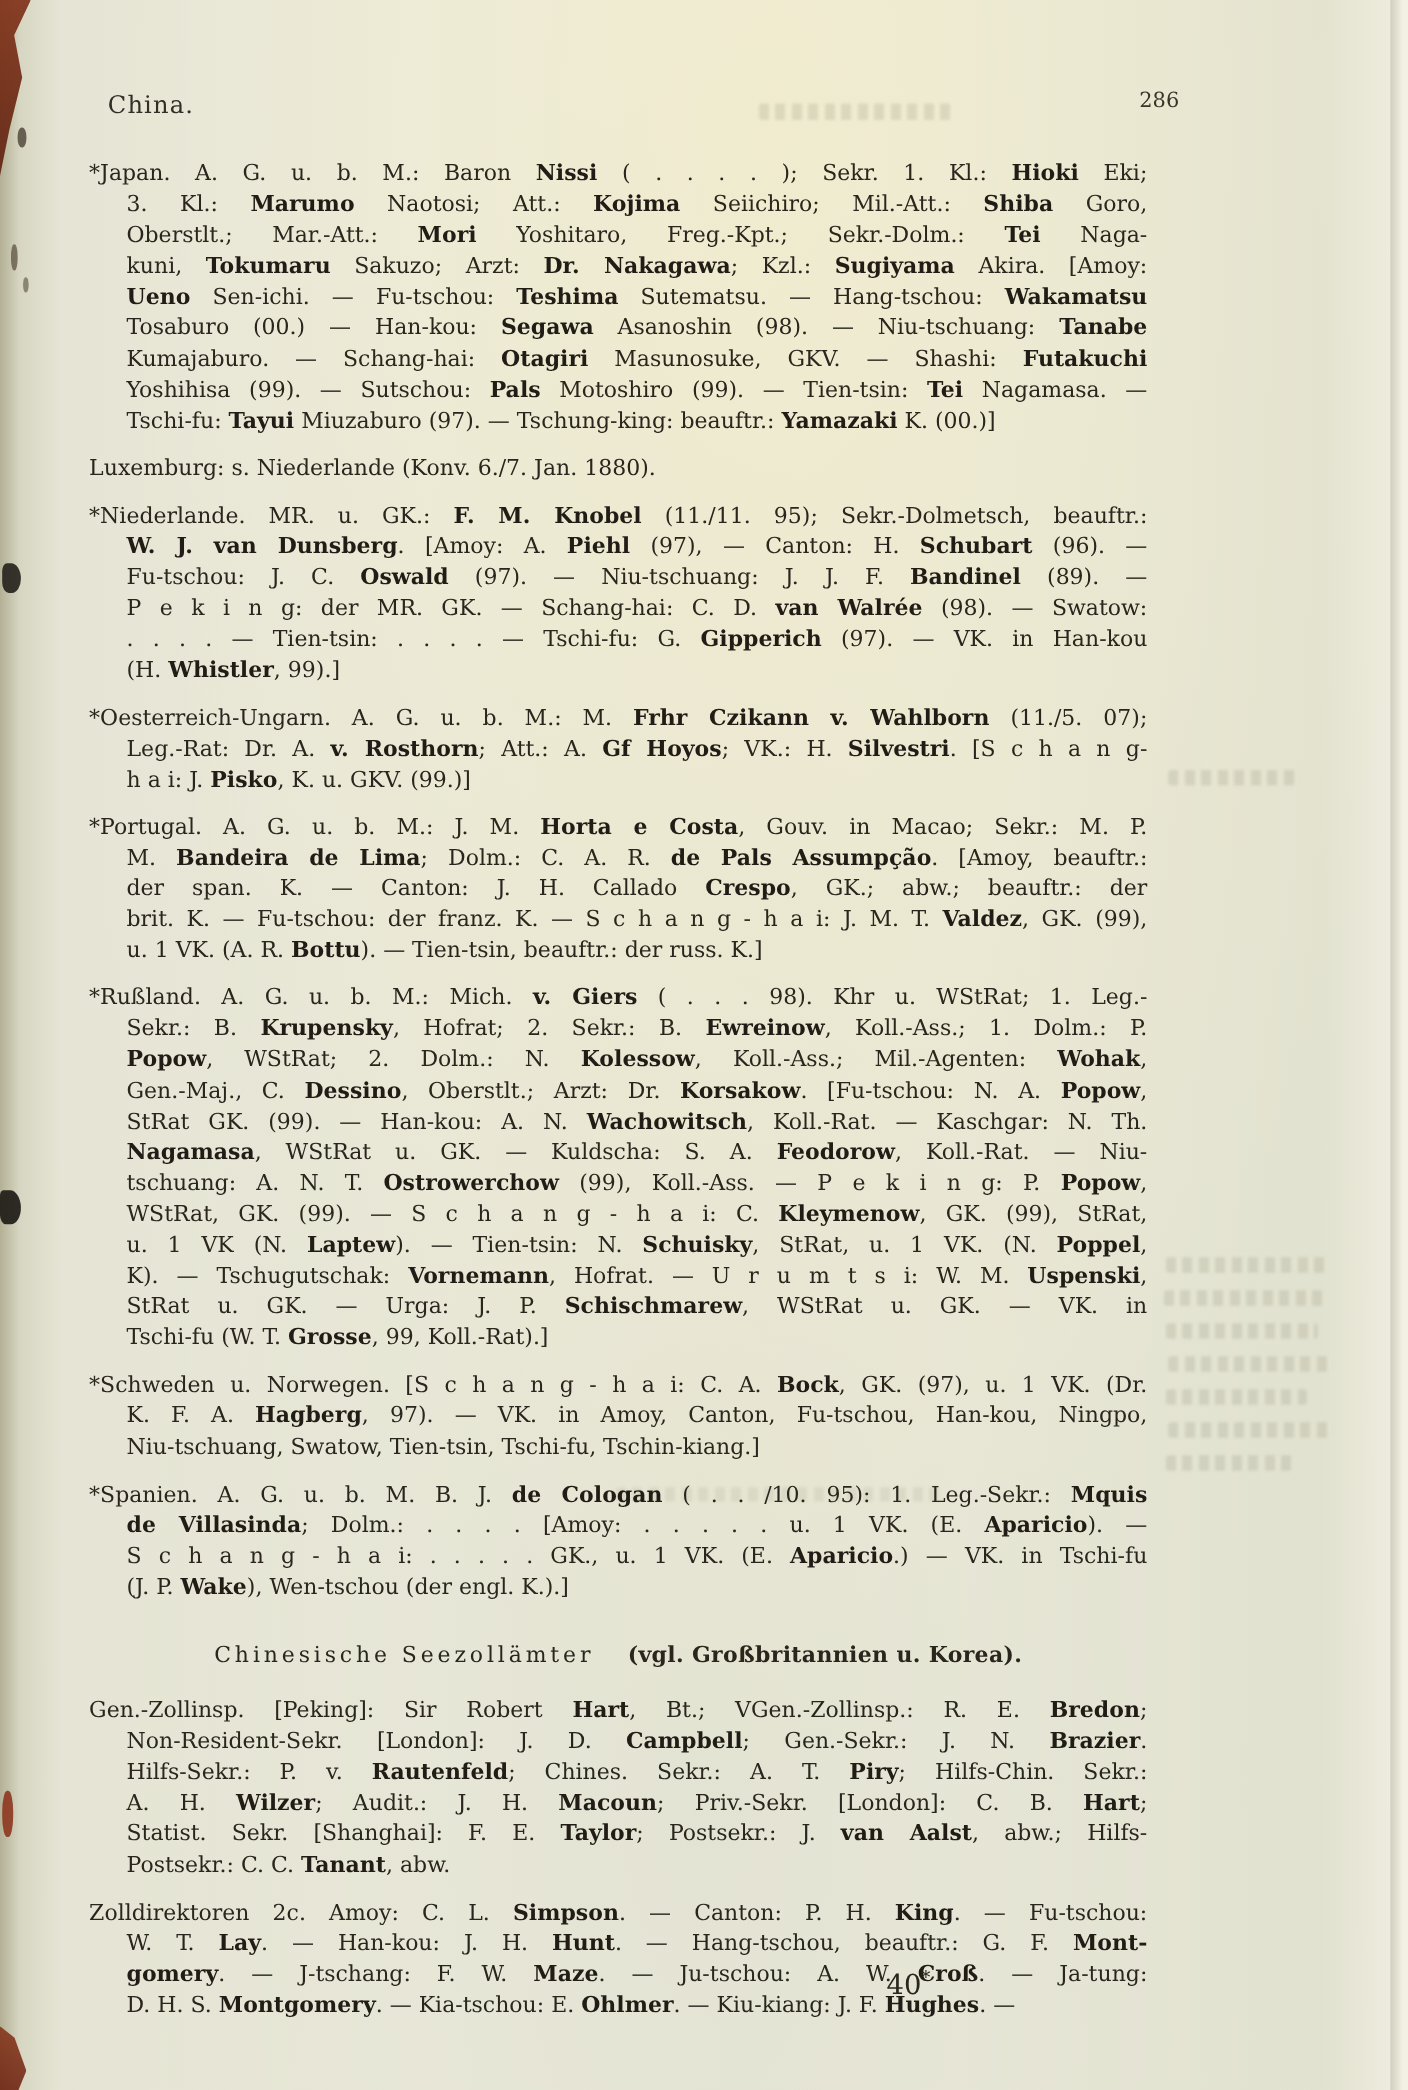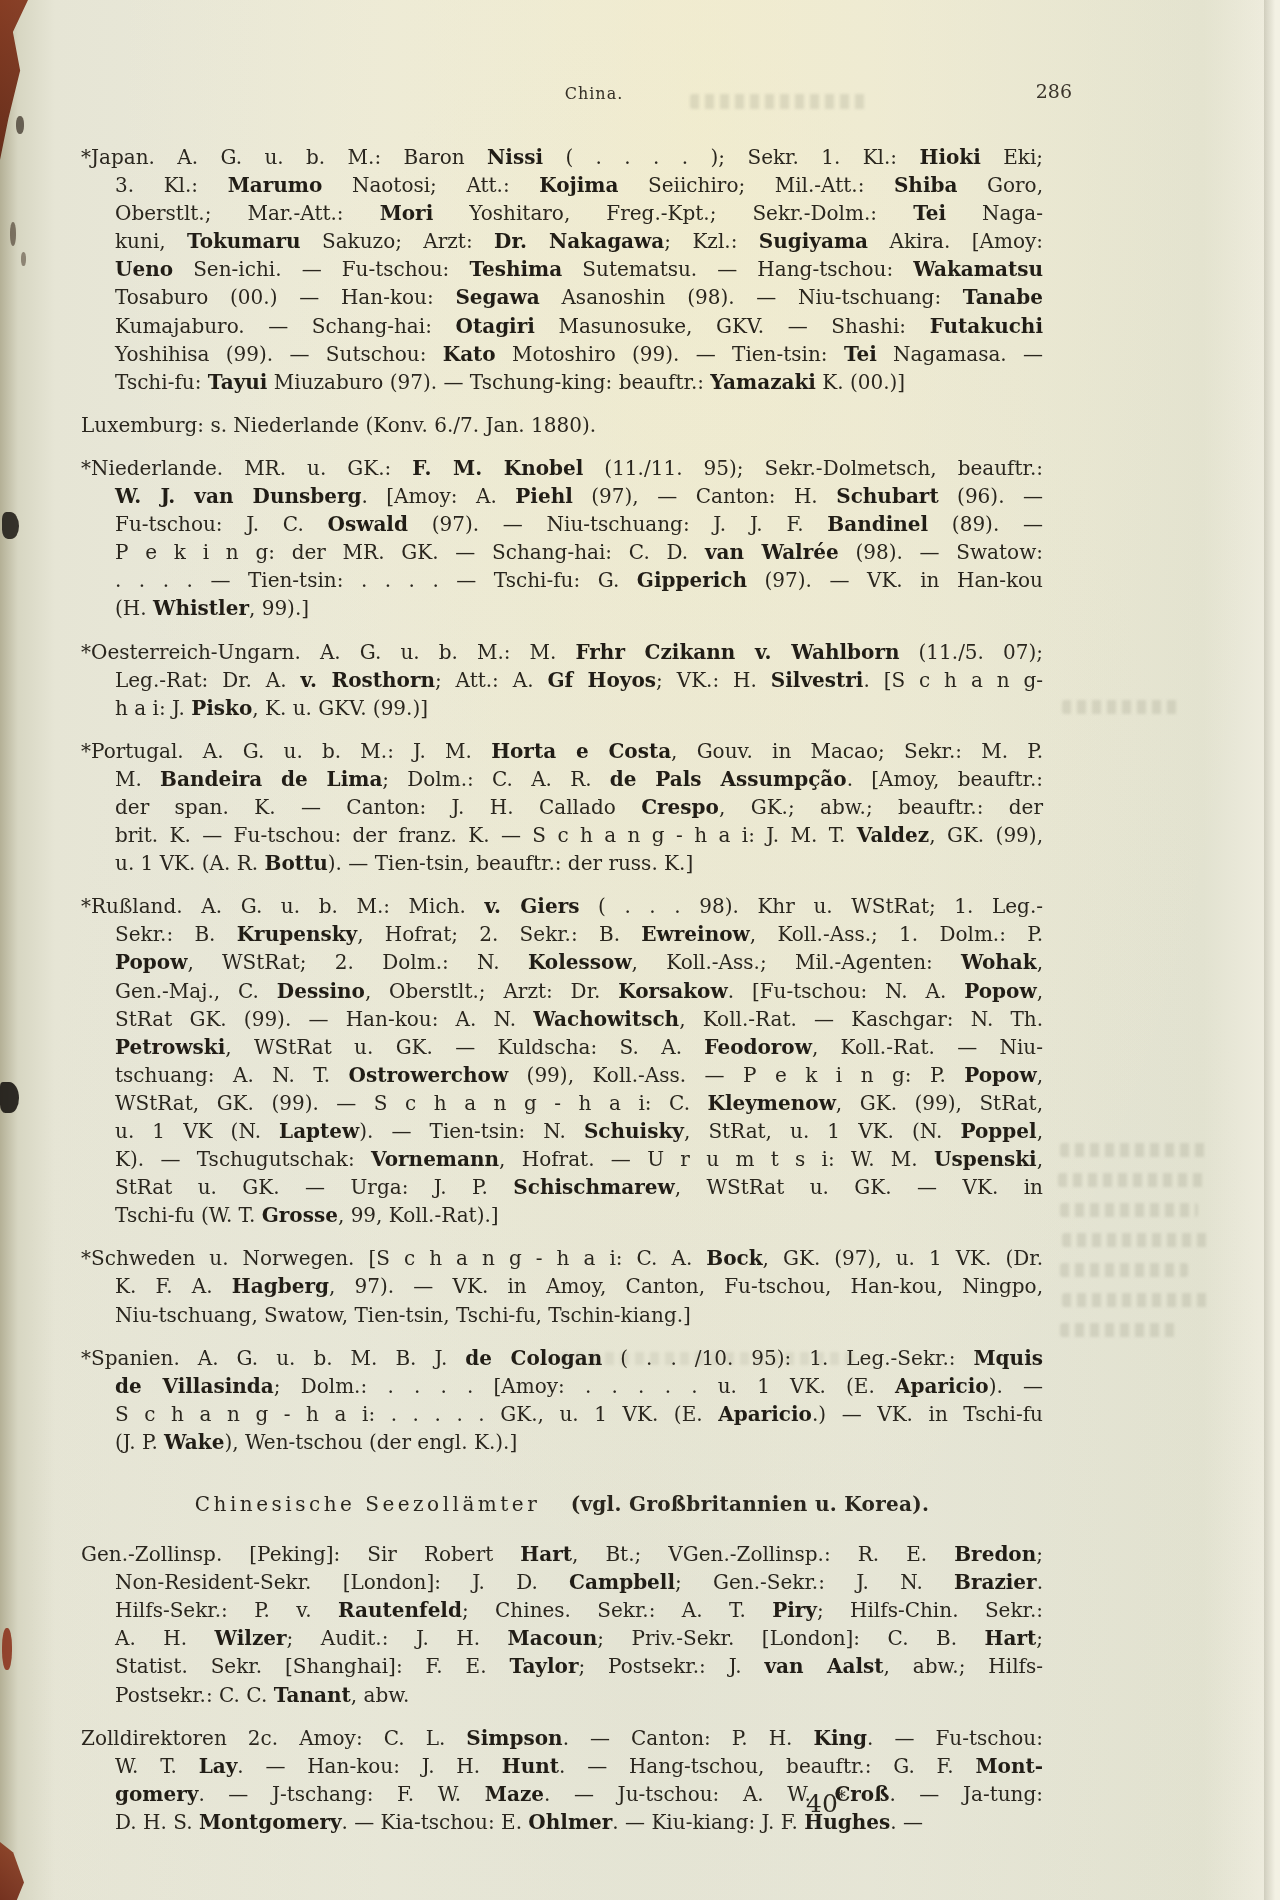--- a/index.html
+++ b/index.html
@@ -17,21 +17,21 @@
   
   .page-edge-right{position:absolute;top:0;right:0;width:16px;height:100%;
     background:linear-gradient(90deg,rgba(120,118,96,0.25),#f3f1e4 70%);}
   
   .mark{position:absolute;}
   .ghost{position:absolute;border-radius:3px;opacity:.38;filter:blur(1.6px);
     background:repeating-linear-gradient(90deg, rgba(138,138,116,.55) 0 9px, rgba(138,138,116,0) 9px 15px);}
   
   .text-col{position:absolute;left:66px;top:84px;width:992px;color:#2a261e;}
   .header-row{position:relative;height:44px;}
-  .page-title{position:absolute;left:0;right:0;text-align:center;font-size:16px;
+  .page-title{position:absolute;left:0;right:0;font-size:22px;
     letter-spacing:1px;transform:translateX(32px);color:#332e26;}
   .page-num{position:absolute;right:-14px;top:-4px;font-size:19px;color:#3a342b;}
   .para{margin:15px;}
   .line{font-size:20px;line-height:28.1px;text-align:justify;text-align-last:justify;
     white-space:normal;}
   .line.cont{padding-left:34px;}
   .line.last{text-align-last:left;}
   .line b{font-weight:700;color:#211d16;}
   .customs-heading{margin-top:36px;margin-bottom:24px;text-align:center;font-size:20px;color:#2a261e;}
   .customs-heading .main{letter-spacing:3.5px;font-weight:400;}
@@ -78,21 +78,21 @@
 
     <div>
         <div class="para">
           <div class="line first">*Japan. A. G. u. b. M.: Baron <b>Nissi</b> ( . . . . ); Sekr. 1. Kl.: <b>Hioki</b> Eki;</div>
           <div class="line cont">3. Kl.: <b>Marumo</b> Naotosi; Att.: <b>Kojima</b> Seiichiro; Mil.-Att.: <b>Shiba</b> Goro,</div>
           <div class="line cont">Oberstlt.; Mar.-Att.: <b>Mori</b> Yoshitaro, Freg.-Kpt.; Sekr.-Dolm.: <b>Tei</b> Naga-</div>
           <div class="line cont">kuni, <b>Tokumaru</b> Sakuzo; Arzt: <b>Dr. Nakagawa</b>; Kzl.: <b>Sugiyama</b> Akira. [Amoy:</div>
           <div class="line cont"><b>Ueno</b> Sen-ichi. — Fu-tschou: <b>Teshima</b> Sutematsu. — Hang-tschou: <b>Wakamatsu</b></div>
           <div class="line cont">Tosaburo (00.) — Han-kou: <b>Segawa</b> Asanoshin (98). — Niu-tschuang: <b>Tanabe</b></div>
           <div class="line cont">Kumajaburo. — Schang-hai: <b>Otagiri</b> Masunosuke, GKV. — Shashi: <b>Futakuchi</b></div>
-          <div class="line cont">Yoshihisa (99). — Sutschou: <b>Kato</b> Motoshiro (99). — Tien-tsin: <b>Tei</b> Nagamasa. —</div>
+          <div class="line cont">Yoshihisa (99). — Sutschou: <b>Pals</b> Motoshiro (99). — Tien-tsin: <b>Tei</b> Nagamasa. —</div>
           <div class="line cont last">Tschi-fu: <b>Tayui</b> Miuzaburo (97). — Tschung-king: beauftr.: <b>Yamazaki</b> K. (00.)]</div>
         </div>
         <div class="para">
           <div class="line first last">Luxemburg: s. Niederlande (Konv. 6./7. Jan. 1880).</div>
         </div>
         <div class="para">
           <div class="line first">*Niederlande. MR. u. GK.: <b>F. M. Knobel</b> (11./11. 95); Sekr.-Dolmetsch, beauftr.:</div>
           <div class="line cont"><b>W. J. van Dunsberg</b>. [Amoy: A. <b>Piehl</b> (97), — Canton: H. <b>Schubart</b> (96). —</div>
           <div class="line cont">Fu-tschou: J. C. <b>Oswald</b> (97). — Niu-tschuang: J. J. F. <b>Bandinel</b> (89). —</div>
           <div class="line cont">P e k i n g: der MR. GK. — Schang-hai: C. D. <b>van Walrée</b> (98). — Swatow:</div>
@@ -110,21 +110,21 @@
           <div class="line cont">der span. K. — Canton: J. H. Callado <b>Crespo</b>, GK.; abw.; beauftr.: der</div>
           <div class="line cont">brit. K. — Fu-tschou: der franz. K. — S c h a n g - h a i: J. M. T. <b>Valdez</b>, GK. (99),</div>
           <div class="line cont last">u. 1 VK. (A. R. <b>Bottu</b>). — Tien-tsin, beauftr.: der russ. K.]</div>
         </div>
         <div class="para">
           <div class="line first">*Rußland. A. G. u. b. M.: Mich. <b>v. Giers</b> ( . . . 98). Khr u. WStRat; 1. Leg.-</div>
           <div class="line cont">Sekr.: B. <b>Krupensky</b>, Hofrat; 2. Sekr.: B. <b>Ewreinow</b>, Koll.-Ass.; 1. Dolm.: P.</div>
           <div class="line cont"><b>Popow</b>, WStRat; 2. Dolm.: N. <b>Kolessow</b>, Koll.-Ass.; Mil.-Agenten: <b>Wohak</b>,</div>
           <div class="line cont">Gen.-Maj., C. <b>Dessino</b>, Oberstlt.; Arzt: Dr. <b>Korsakow</b>. [Fu-tschou: N. A. <b>Popow</b>,</div>
           <div class="line cont">StRat GK. (99). — Han-kou: A. N. <b>Wachowitsch</b>, Koll.-Rat. — Kaschgar: N. Th.</div>
-          <div class="line cont"><b>Petrowski</b>, WStRat u. GK. — Kuldscha: S. A. <b>Feodorow</b>, Koll.-Rat. — Niu-</div>
+          <div class="line cont"><b>Nagamasa</b>, WStRat u. GK. — Kuldscha: S. A. <b>Feodorow</b>, Koll.-Rat. — Niu-</div>
           <div class="line cont">tschuang: A. N. T. <b>Ostrowerchow</b> (99), Koll.-Ass. — P e k i n g: P. <b>Popow</b>,</div>
           <div class="line cont">WStRat, GK. (99). — S c h a n g - h a i: C. <b>Kleymenow</b>, GK. (99), StRat,</div>
           <div class="line cont">u. 1 VK (N. <b>Laptew</b>). — Tien-tsin: N. <b>Schuisky</b>, StRat, u. 1 VK. (N. <b>Poppel</b>,</div>
           <div class="line cont">K). — Tschugutschak: <b>Vornemann</b>, Hofrat. — U r u m t s i: W. M. <b>Uspenski</b>,</div>
           <div class="line cont">StRat u. GK. — Urga: J. P. <b>Schischmarew</b>, WStRat u. GK. — VK. in</div>
           <div class="line cont last">Tschi-fu (W. T. <b>Grosse</b>, 99, Koll.-Rat).]</div>
         </div>
         <div class="para">
           <div class="line first">*Schweden u. Norwegen. [S c h a n g - h a i: C. A. <b>Bock</b>, GK. (97), u. 1 VK. (Dr.</div>
           <div class="line cont">K. F. A. <b>Hagberg</b>, 97). — VK. in Amoy, Canton, Fu-tschou, Han-kou, Ningpo,</div>

